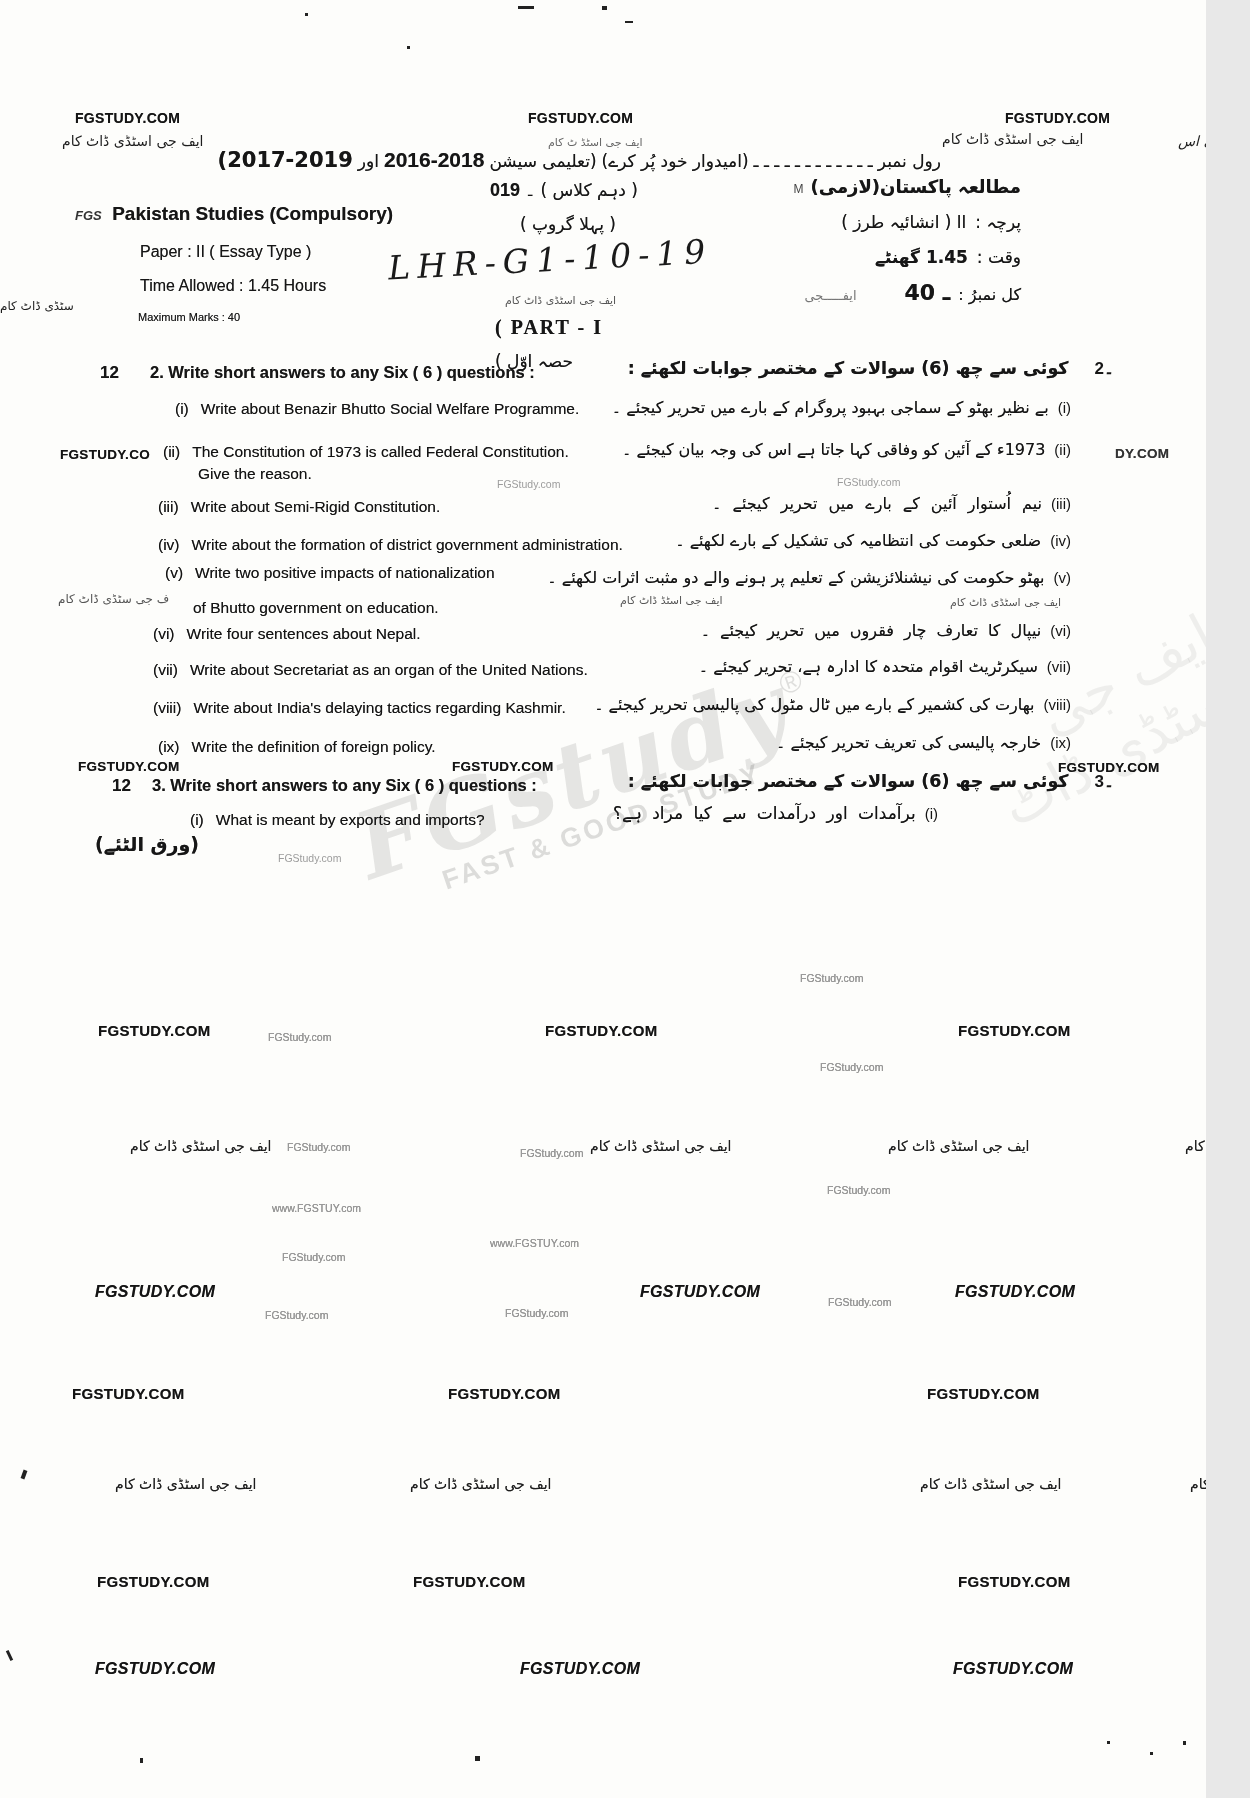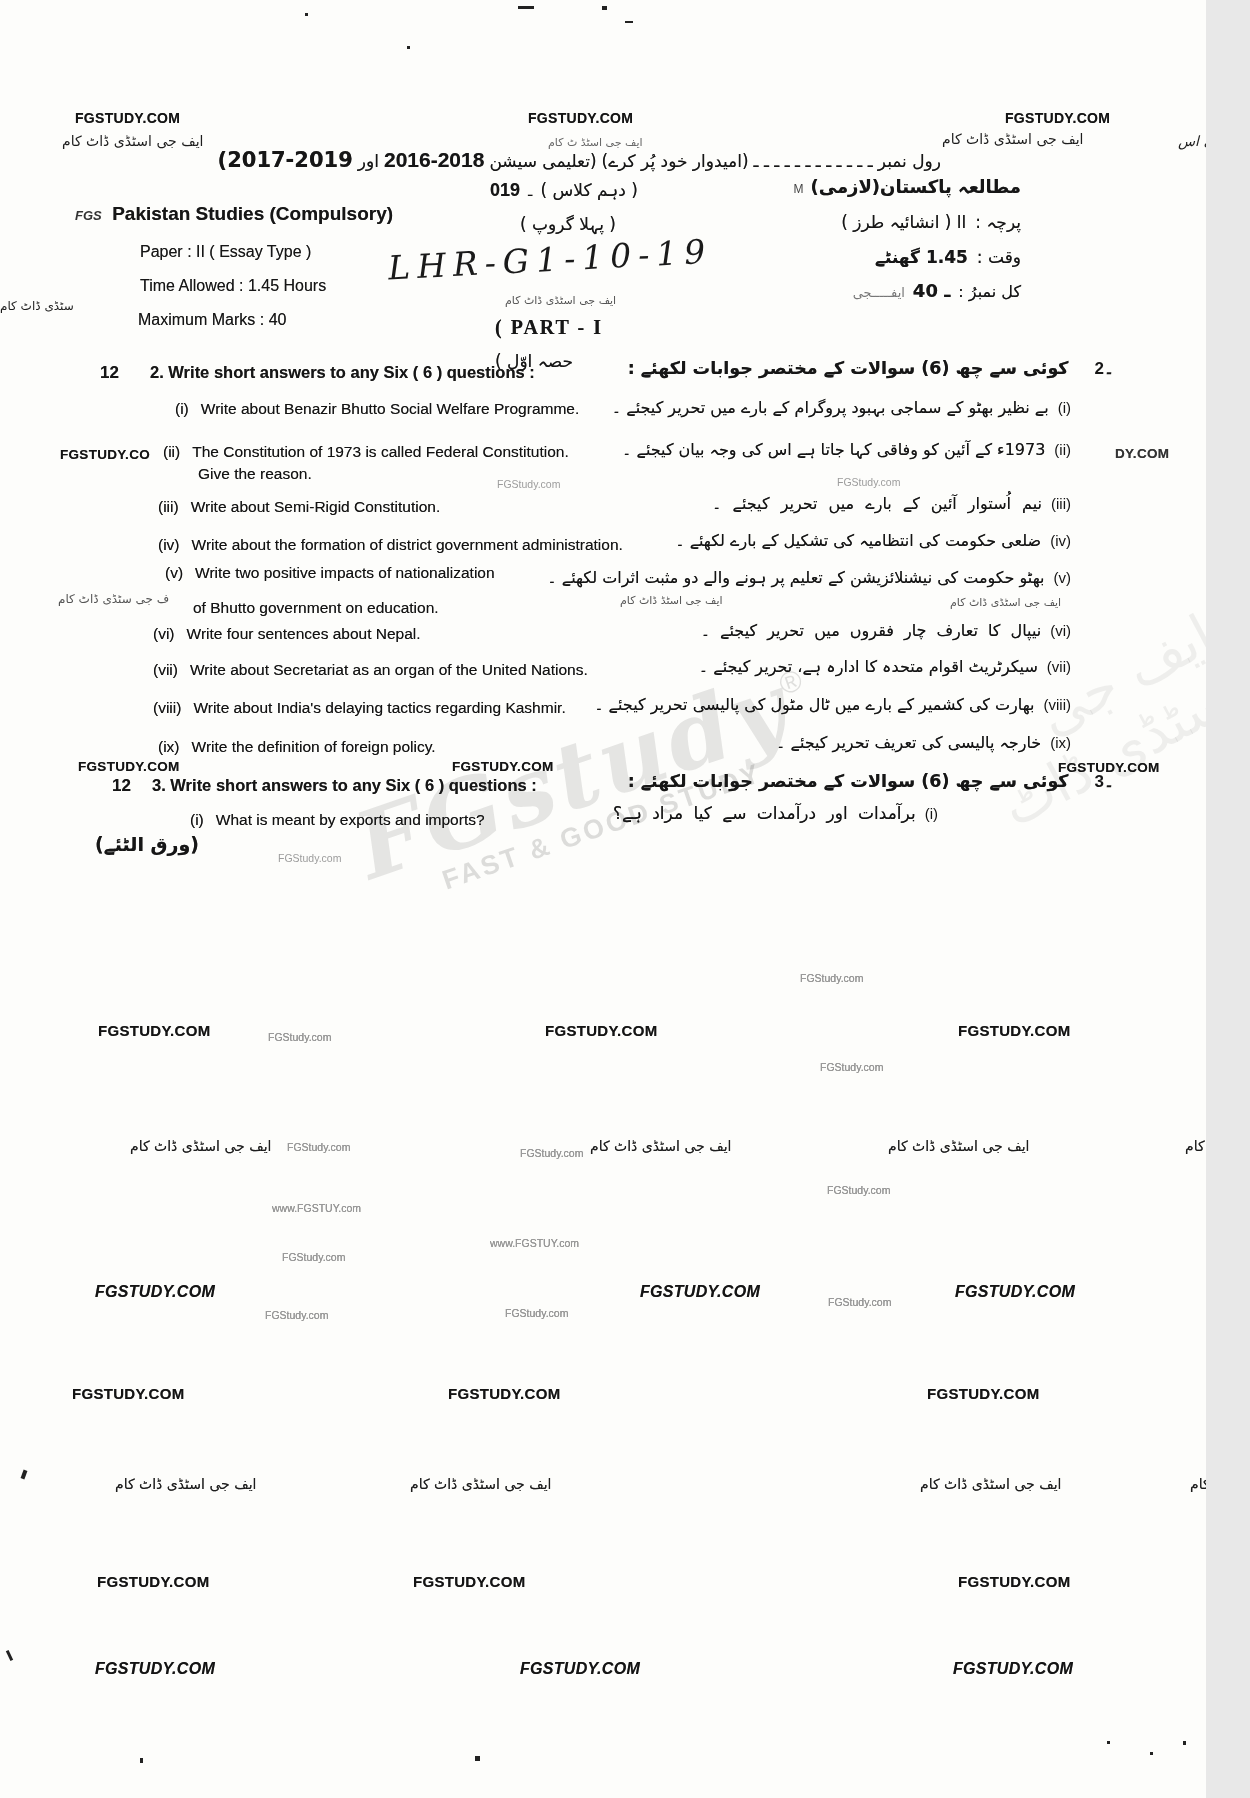--- a/index.html
+++ b/index.html
@@ -57,21 +57,21 @@
     <span>اور</span>
     <span class="hdr-b" style="font-size:21px;">2017-2019)</span>
   </div>
 
   <div class="abs" style="left:75px;top:203px;">
     <span style="font-size:13px;font-style:italic;font-weight:bold;color:#333;">FGS</span>
     <span class="hdr-b scan" style="font-size:19px;margin-left:6px;">Pakistan Studies (Compulsory)</span>
   </div>
   <div class="abs scan" style="left:140px;top:243px;font-size:16px;">Paper : II ( Essay Type )</div>
   <div class="abs scan" style="left:140px;top:277px;font-size:16px;">Time Allowed :  1.45  Hours</div>
-  <div class="abs scan" style="left:138px;top:311px;font-size:16px;text-align:right;">Maximum Marks : 40</div>
+  <div class="abs scan" style="left:138px;top:311px;font-size:11px;text-align:right;">Maximum Marks : 40</div>
   <div class="abs wm-ur" style="left:0px;top:299px;font-size:12px;">سٹڈی ڈاٹ کام</div>
 
   <div class="abs" style="left:490px;top:180px;display:flex;gap:8px;align-items:baseline;">
     <span class="hdr-b scan" style="font-size:18px;">019</span>
     <span class="ur" style="font-size:15px;">ـ</span>
     <span class="ur scan" style="font-size:17px;">( دہم کلاس )</span>
   </div>
   <div class="abs ur scan" style="left:520px;top:214px;font-size:17px;">( پہلا گروپ )</div>
   <div class="abs hand" style="left:388px;top:240px;">LHR-G1-10-19</div>
   <div class="abs wm-ur-s" style="left:505px;top:294px;">ایف جی اسٹڈی ڈاٹ کام</div>
@@ -87,21 +87,21 @@
   <div class="abs" style="right:185px;top:212px;display:flex;direction:rtl;gap:9px;align-items:baseline;">
     <span class="ur scan" style="font-size:17px;">پرچہ :</span>
     <span class="ur scan" style="font-size:17px;">اا ( انشائیہ طرز )</span>
   </div>
   <div class="abs" style="right:185px;top:247px;display:flex;direction:rtl;gap:9px;align-items:baseline;">
     <span class="ur scan" style="font-size:17px;">وقت :</span>
     <span class="ur hdr-b scan" style="font-size:17px;">1.45 گھنٹے</span>
   </div>
   <div class="abs" style="right:185px;top:280px;display:flex;direction:rtl;gap:8px;align-items:baseline;">
     <span class="ur scan" style="font-size:16px;">کل نمبرُ :</span>
-    <span class="ur hdr-b scan" style="font-size:18px;">ـ 40</span>
+    <span class="ur hdr-b scan" style="font-size:22px;margin-left:40px;">ـ 40</span>
     <span class="ur" style="font-size:13px;color:#777;">ایفـــــجی</span>
   </div>
 
   <div class="abs hdr-b scan" style="left:100px;top:363px;font-size:17px;">12</div>
   <div class="abs hdr-b scan" style="left:150px;top:363px;font-size:16.5px;">2. Write short answers to any Six ( 6 ) questions :</div>
   <div class="abs" style="right:92px;top:358px;display:flex;direction:rtl;gap:26px;align-items:baseline;z-index:3;">
     <span class="unum hdr-b" style="font-size:17px;">2۔</span>
     <span class="ur hdr-b scan" style="font-size:17.5px;">کوئی سے چھ (6) سوالات کے مختصر جوابات لکھئے :</span>
   </div>
 

